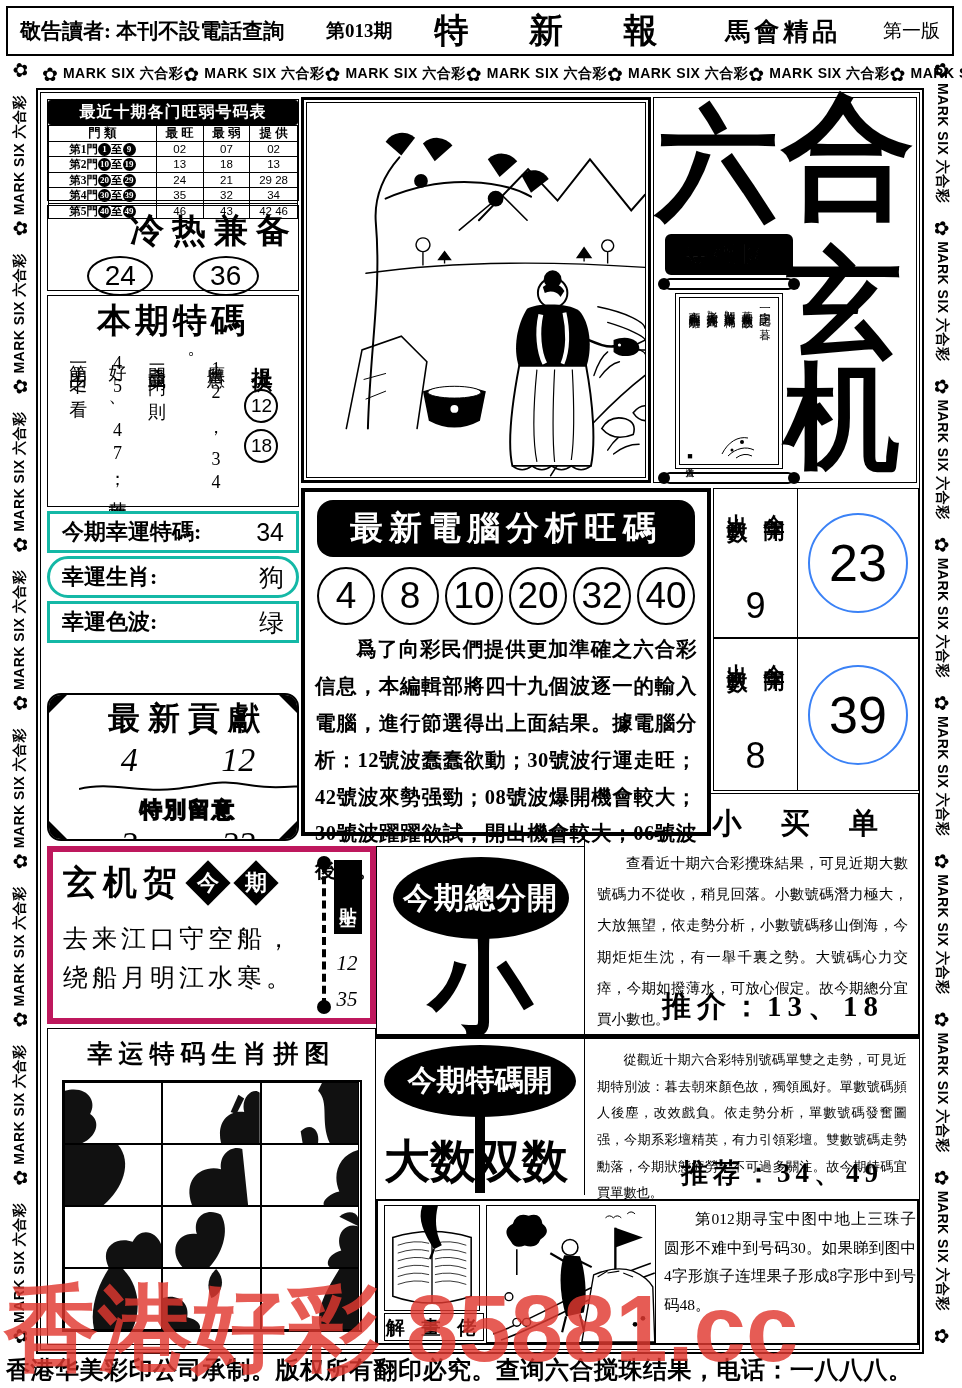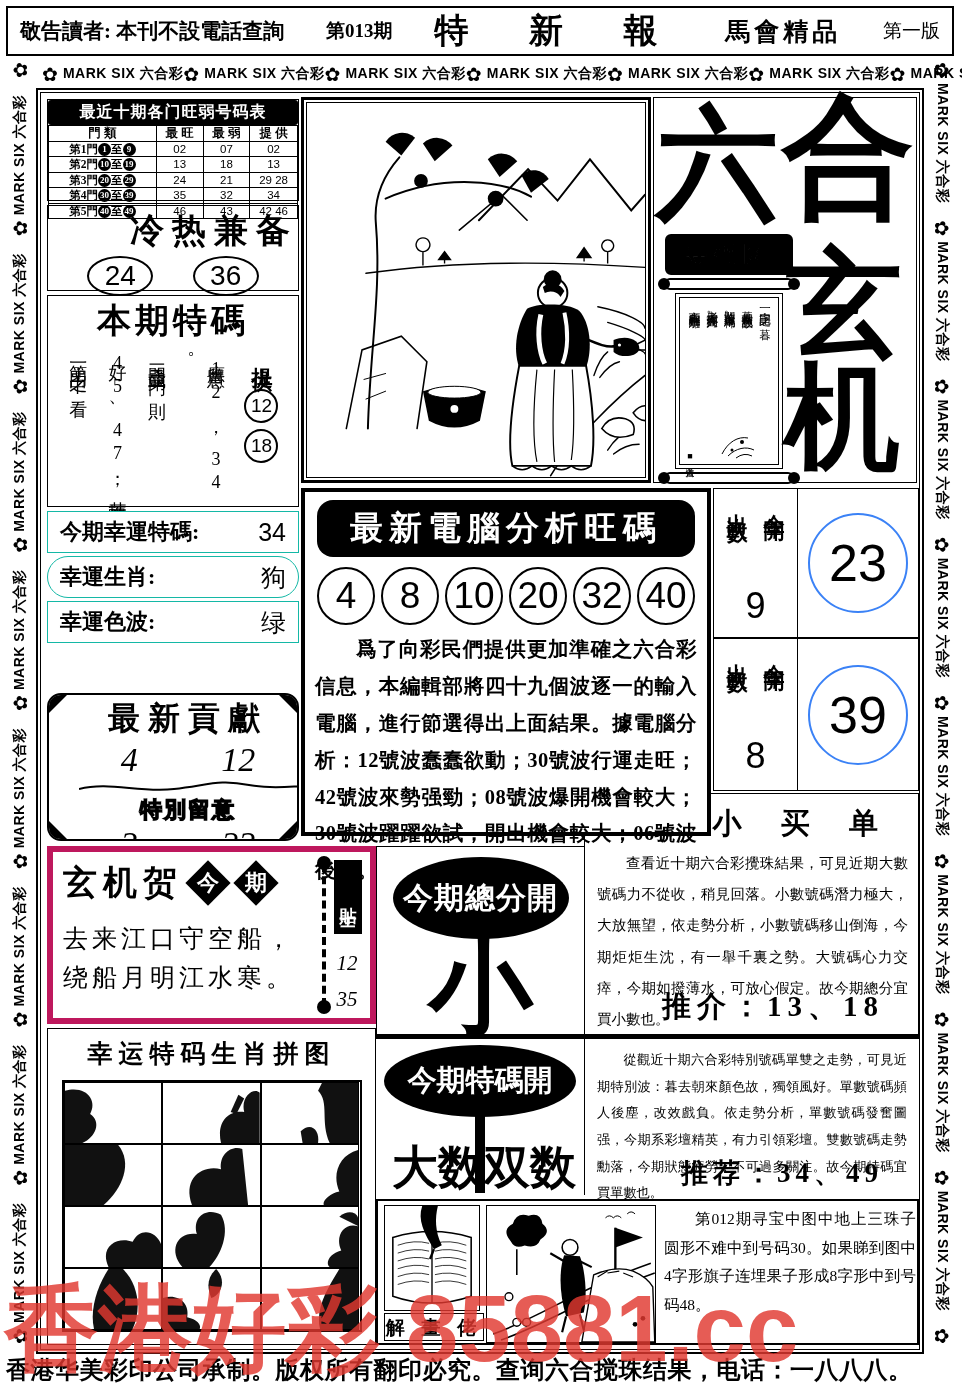--- a/index.html
+++ b/index.html
@@ -58,21 +58,21 @@
   .special{left:6px;top:202px;width:252px;height:212px;border:1px solid #000;}
   .special .t{font-size:34px;font-weight:bold;text-align:center;letter-spacing:4px;margin-top:2px;}
   .vcols{display:flex;justify-content:space-evenly;height:158px;margin-top:6px;}
   .vtext{writing-mode:vertical-rl;text-orientation:upright;font-size:18px;letter-spacing:3px;line-height:1.1;}
   .provide-col{display:flex;flex-direction:column;align-items:center;gap:6px;}
   .provide-col .vtext{font-size:21px;font-weight:bold;letter-spacing:4px;}
   .circ-sm{width:34px;height:34px;border:2px solid #000;border-radius:50%;font-family:var(--sans);
         font-size:19px;display:flex;align-items:center;justify-content:center;}
 
   
-  .lrow{left:6px;width:252px;height:42px;border:1px solid #14b8a6;display:flex;align-items:center;
+  .lrow{left:6px;width:252px;height:42px;border:3px solid #14b8a6;display:flex;align-items:center;
         justify-content:space-between;padding:0 12px;background:#fff;}
   .lrow.pill{border-radius:21px;}
   .lrow .lab{font-size:22px;font-weight:bold;}
   .lrow .val{font-size:25px;font-family:var(--sans);}
 
   
   .contrib{left:6px;top:600px;width:252px;height:148px;border:2px solid #000;border-radius:14px;overflow:hidden;text-align:center;padding-left:30px;}
   .contrib .t{font-size:32px;font-weight:bold;letter-spacing:8px;margin-top:2px;}
   .contrib .numline{display:flex;justify-content:space-around;font-size:34px;font-style:italic;font-family:var(--serif);}
   .contrib svg{display:block;}
@@ -161,21 +161,21 @@
   .totalopen{left:335px;top:753px;width:208px;height:188px;border-left:1px solid #000;border-top:1px solid #000;text-align:center;}
   .ellipse{margin:10px auto 0;background:#000;color:#fff;border-radius:50%;display:flex;align-items:center;justify-content:center;
         font-weight:bold;}
   .totalopen .ellipse{width:176px;height:82px;font-size:30px;letter-spacing:1px;}
   .totalopen .res{font-size:104px;font-weight:bold;line-height:1;margin-top:-4px;}
   .thickbar{left:335px;top:941px;width:543px;height:5px;background:#000;z-index:2;}
   
   .specialopen{left:335px;top:946px;width:208px;height:156px;text-align:center;}
   .specialopen .ellipse{width:192px;height:72px;font-size:29px;margin-top:6px;}
   .stem{position:absolute;left:50%;top:76px;transform:translateX(-50%);width:10px;height:78px;background:#000;}
-  .bigsmall{display:flex;justify-content:flex-end;padding:0 8px;margin-top:20px;}
+  .bigsmall{display:flex;justify-content:flex-start;padding:0 8px;margin-top:14px;}
   .bigsmall span{font-size:46px;font-weight:bold;letter-spacing:0px;}
   .sotext{left:543px;top:946px;width:335px;height:156px;border-left:1px solid #000;}
   .sotext .body{padding:8px 12px 0;font-size:13.2px;line-height:2.02;text-align:justify;text-indent:2em;font-weight:500;}
   .sotext .rec{position:absolute;right:36px;bottom:4px;font-size:27px;letter-spacing:5px;font-weight:bold;}
 
   
   .treasure{left:335px;top:1106px;width:543px;height:146px;border:2px solid #000;}
   .tbook{position:absolute;left:6px;top:4px;width:96px;height:106px;border:1px solid #000;}
   .tbook svg,.tmap svg{display:block;width:100%;height:100%;}
   .tlabel{position:absolute;left:6px;top:112px;width:100px;height:28px;border:1px solid #000;

